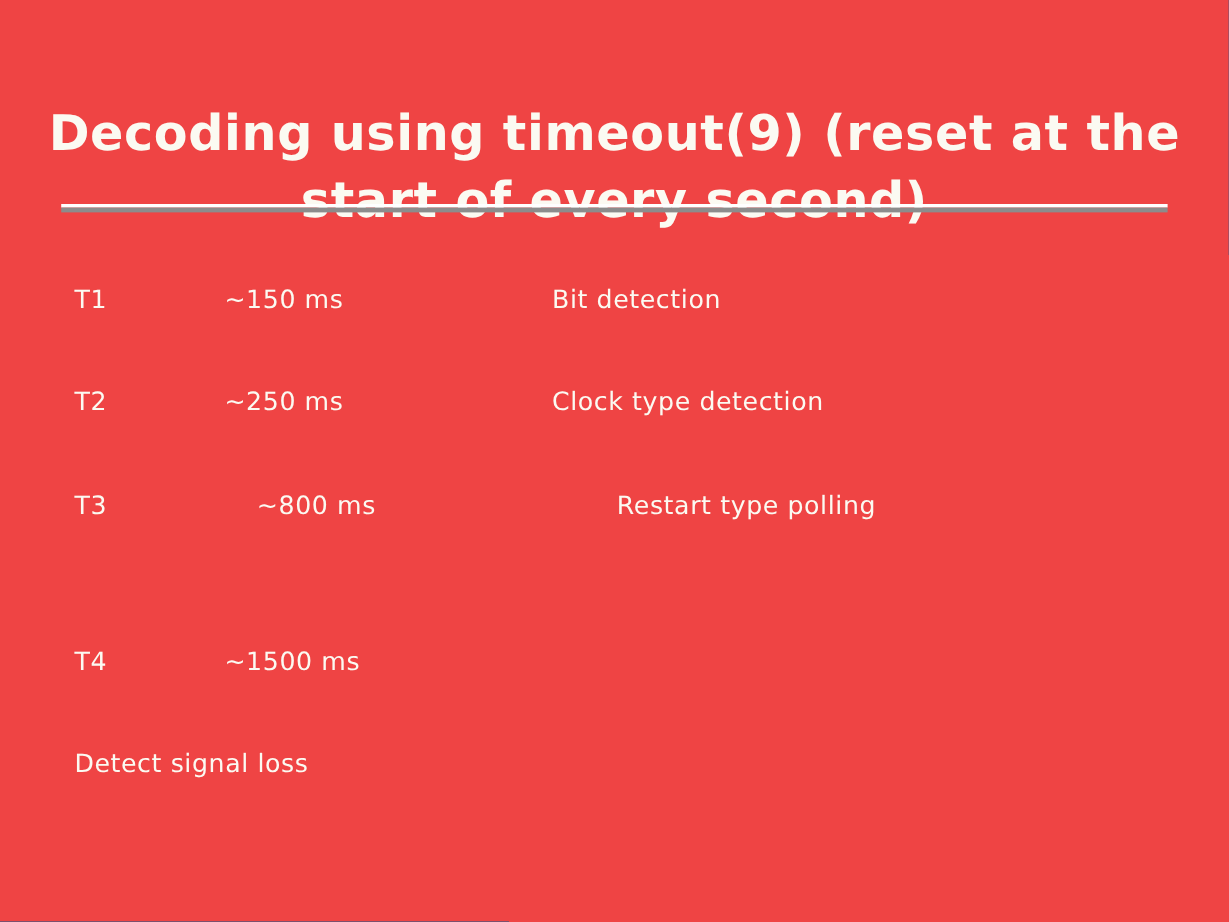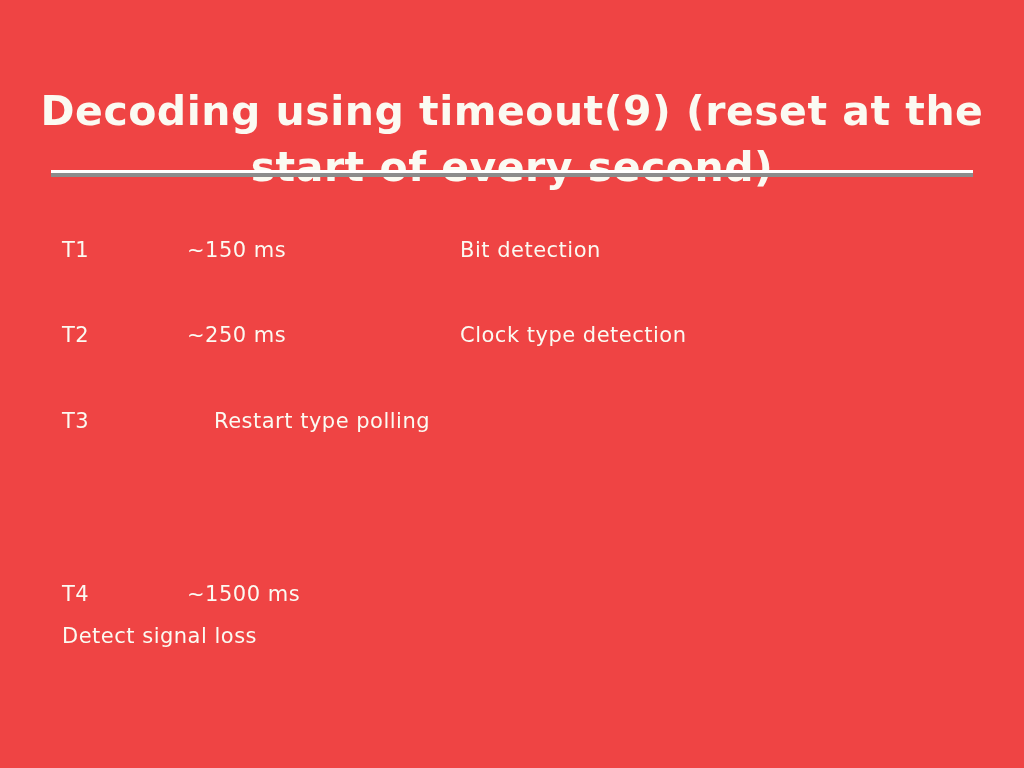--- a/index.html
+++ b/index.html
@@ -51,21 +51,21 @@
     display: grid;
     grid-template-columns: 125px 273px 1fr;
     font-size: 21px;
     line-height: 44px;
     letter-spacing: 0.5px;
     white-space: nowrap;
   }
   .t-row.row-0 { top: 228px; }
   .t-row.row-1 { top: 313px; }
   .t-row.row-2 { top: 399px; gap: 27px; }
-  .t-row.row-3 { top: 529px; margin-top: 43px; }
+  .t-row.row-3 { top: 529px; }
   .t-row.row-4 { top: 614px; }
 </style>
 </head>
 <body>
 
 <div class="slide" style="background: #ef4444; color: rgb(251, 250, 242);">
   <div class="slide-bg"></div>
 
   <h1 class="title">
     <span class="line">Decoding using timeout(9) (reset at the</span>
@@ -86,20 +86,21 @@
     </div>
 
     <div class="t-row row-1">
       <span>T2</span>
       <span>~250 ms</span>
       <span>Clock type detection</span>
     </div>
 
     <div class="t-row row-2">
       <span>T3</span>
+      <span>~800 ms</span>
       <span>Restart type polling</span>
     </div>
 
     <div class="t-row row-3">
       <span>T4</span>
       <span>~1500 ms</span>
     </div>
 
     <div class="t-row row-4">
       <span>Detect signal loss</span>

